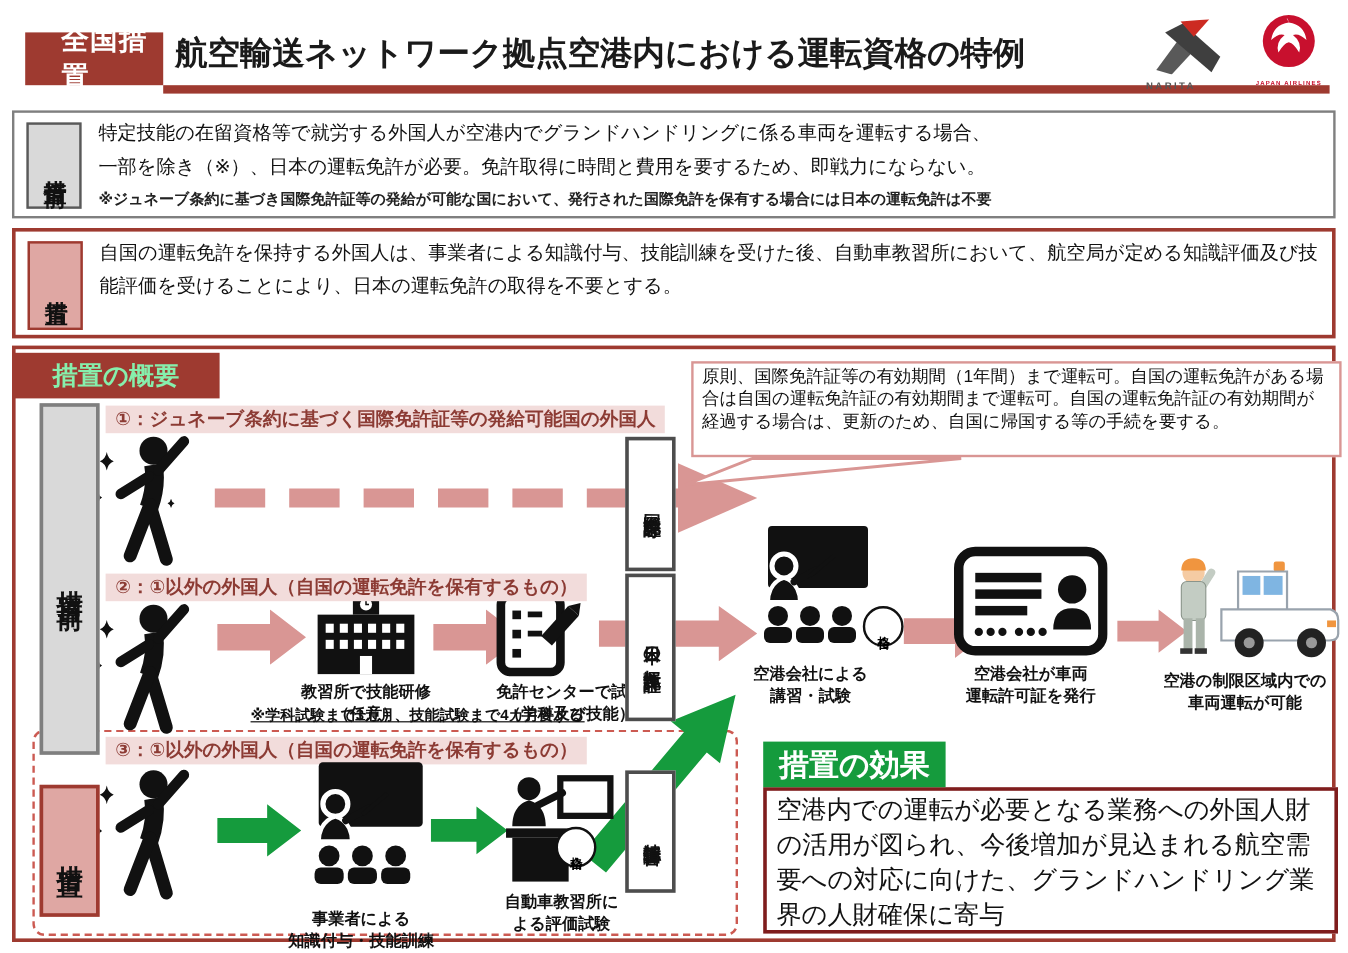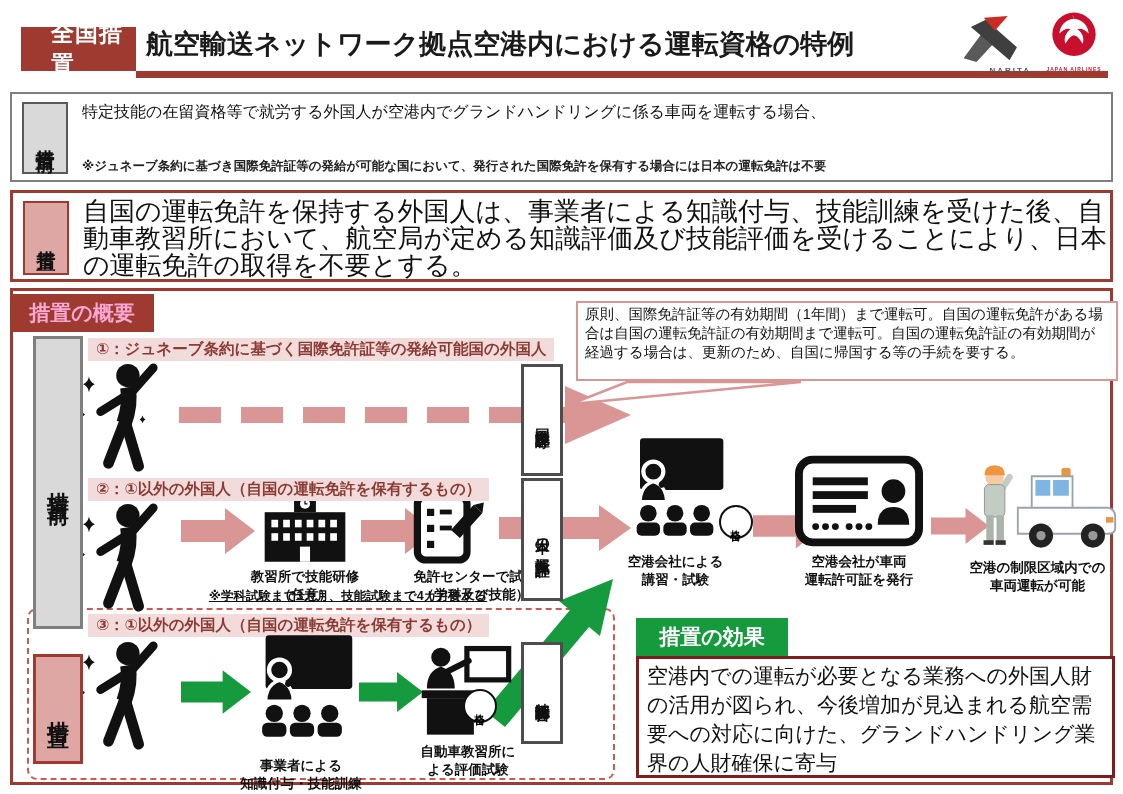--- a/index.html
+++ b/index.html
@@ -6,39 +6,39 @@
   html,body { background:#fff; }
   body { font-family: "Liberation Sans", "DejaVu Sans", sans-serif; }
   #page { position:relative; width:1123px; height:794px; background:#fff; overflow:hidden; }
   .abs { position:absolute; }
 
   
   .hdr-badge { left:21px; top:27px; width:115px; height:44px; background:#9E3A30; color:#fff;
     font-size:23px; font-weight:bold; display:flex; align-items:center; justify-content:center; letter-spacing:1px;padding-left:30px; }
   .hdr-title { left:146px; top:26px; width:800px; font-size:27px; font-weight:bold; color:#1a1a1a; white-space:nowrap; }
   .hdr-rule { left:136px; top:71px; width:972px; height:7px; background:#9E3A30; }
-  .logo-narita { left:955px; top:16px; width:76px; height:56px; text-align:right; }
+  .logo-narita { left:955px; top:16px; width:76px; height:56px; text-align:left; }
   .logo-narita .cap { font-size:8px; color:#555; letter-spacing:2px; font-weight:bold; }
   .logo-jal { left:1043px; top:10px; width:62px; height:64px; text-align:center; }
   .logo-jal .cap { font-size:5px; color:#C8102E; font-weight:bold; letter-spacing:1px; }
 
   
   .box1 { left:10px; top:92px; width:1103px; height:90px; border:2px solid #7F7F7F; background:#fff; }
   .box2 { left:10px; top:190px; width:1103px; height:92px; border:3px solid #9E3A30; background:#fff; }
   .vlab { position:absolute; left:10px; top:8px; width:46px; writing-mode:vertical-rl; text-orientation:upright;
     font-weight:bold; font-size:19px; display:flex; align-items:center; justify-content:center; letter-spacing:2px; }
   .vlab.gray { height:72px; background:#D9D9D9; border:2px solid #595959; color:#111; }
   .vlab.pink { height:74px; background:#DFA7A3; border:2px solid #9E3A30; color:#111; }
   .box1 .body { position:absolute; left:70px; top:4px; width:1020px; font-size:16px; line-height:28px; color:#111; }
   .box1 .note { position:absolute; left:70px; top:64px; width:1025px; font-size:12.5px; font-weight:bold; color:#222; text-align:left; }
-  .box2 .body { position:absolute; left:70px; top:5px; width:1025px; font-size:26px; line-height:27px; color:#111; }
+  .box2 .body { position:absolute; left:70px; top:5px; width:1025px; font-size:16px; line-height:27px; color:#111; }
 
   
   .sec { left:10px; top:288px; width:1103px; height:497px; border:3px solid #9E3A30; background:#fff; }
-  .sec-label { left:-3px; top:3px; width:144px; height:38px; background:#9E3A30; color:#f9a8d4; font-size:21px;
+  .sec-label { left:-3px; top:3px; width:173px; height:38px; background:#9E3A30; color:#86efac; font-size:21px;
     font-weight:bold; display:flex; align-items:center; justify-content:center; z-index:5; }
   .callout { left:563px; top:10px; width:542px; height:80px; border:2px solid #D99694; background:#fff;
     font-size:14.5px; line-height:19px; color:#111; padding:2px 7px; z-index:4; }
   .callout-tail { left:556px; top:89px; z-index:4; }
 
   .side { writing-mode:vertical-rl; text-orientation:upright; font-weight:bold; font-size:22px; letter-spacing:6px;
     display:flex; align-items:center; justify-content:center; z-index:3; }
   .side.before { left:20px; top:45px; width:50px; height:293px; background:#D9D9D9; border:3px solid #7F7F7F; color:#111; }
   .side.measure { left:20px; top:363px; width:50px; height:110px; background:#DFA7A3; border:3px solid #9E3A30; color:#111; }
 
@@ -55,21 +55,21 @@
   .tag2 { left:508px; top:187px; width:42px; height:123px; }
   .tag3 { left:508px; top:351px; width:42px; height:102px; }
 
   .step-label { font-size:13.5px; font-weight:bold; color:#111; text-align:center; line-height:18px; z-index:2; }
   .note2 { left:190px; top:297px; width:290px; font-size:12.5px; font-weight:bold; color:#111;
     text-decoration:underline; text-align:center; white-space:nowrap; z-index:2; }
 
   .pass { width:34px; height:34px; border:2px solid #111; border-radius:50%; background:#fff; writing-mode:vertical-rl;
     text-orientation:upright; font-size:10.5px; font-weight:bold; display:flex; align-items:center; justify-content:center; z-index:3; }
 
-  .effect-label { left:623px; top:327px; width:152px; height:38px; background:#159B3D; color:#fff; font-size:21px;
+  .effect-label { left:623px; top:327px; width:152px; height:38px; background:#159B3D; color:#fff; font-size:25px;
     font-weight:bold; display:flex; align-items:center; justify-content:center; z-index:4; }
   .effect-box { left:623px; top:365px; width:479px; height:122px; border:3px solid #7f1d1d; background:#fff;
     font-size:21px; line-height:29px; color:#111; padding:2px 8px; z-index:3; }
   .z1 { z-index:1; } .z2 { z-index:2; }
 </style>
 </head>
 <body>
 
 <div id="page">
 
@@ -91,20 +91,21 @@
       <circle cx="30" cy="28" r="25" fill="#C8102E"></circle>
       <path d="M30 10 q-15 2 -17 17 q7 -7 13 -5 q-9 7 -6 17 q5 -9 10 -10 q5 1 10 10 q3 -10 -6 -17 q6 -2 13 5 q-2 -15 -17 -17 q-1 -4 -2 -4 z" fill="#fff"></path>
     </svg>
     <div class="cap">JAPAN AIRLINES</div>
   </div>
 
   <div class="abs box1">
     <div class="vlab gray">措置前</div>
     <div class="body">
       <div>特定技能の在留資格等で就労する外国人が空港内でグランドハンドリングに係る車両を運転する場合、</div>
+      <div>一部を除き（※）、日本の運転免許が必要。免許取得に時間と費用を要するため、即戦力にならない。</div>
     </div>
     <div class="note">※ジュネーブ条約に基づき国際免許証等の発給が可能な国において、発行された国際免許を保有する場合には日本の運転免許は不要</div>
   </div>
 
   <div class="abs box2">
     <div class="vlab pink">措置</div>
     <div class="body">自国の運転免許を保持する外国人は、事業者による知識付与、技能訓練を受けた後、自動車教習所において、航空局が定める知識評価及び技能評価を受けることにより、日本の運転免許の取得を不要とする。</div>
   </div>
 
   <div class="abs sec">

